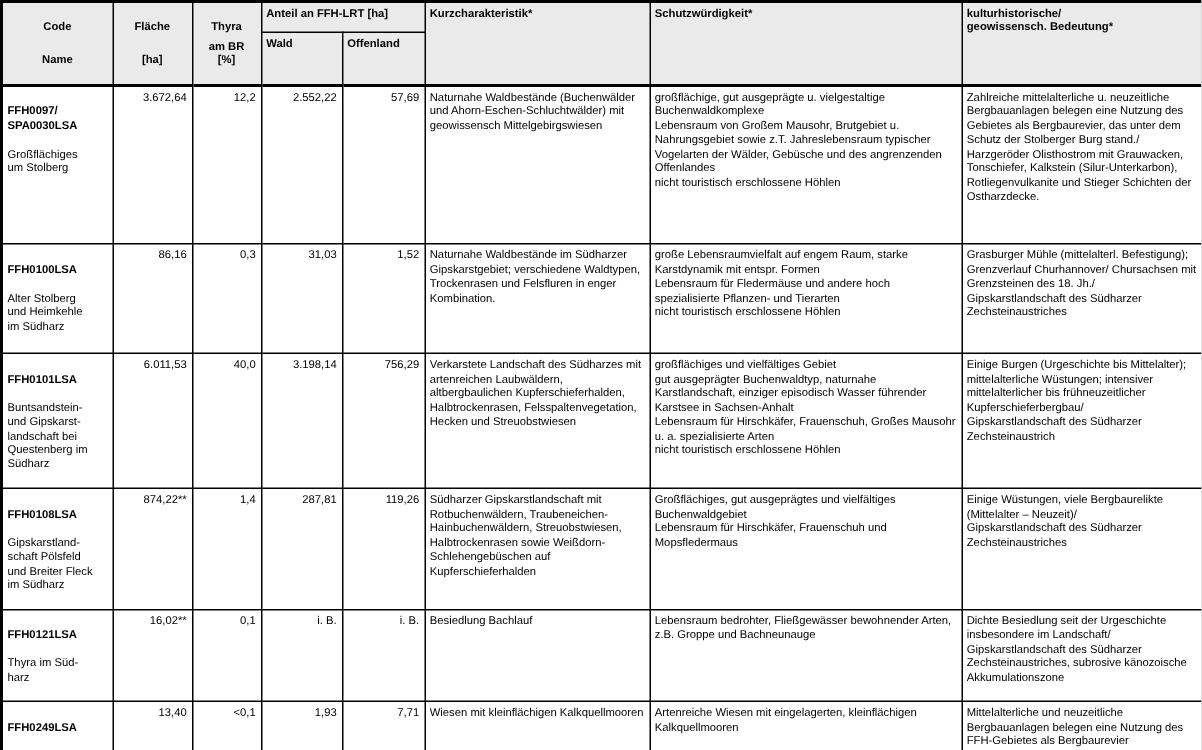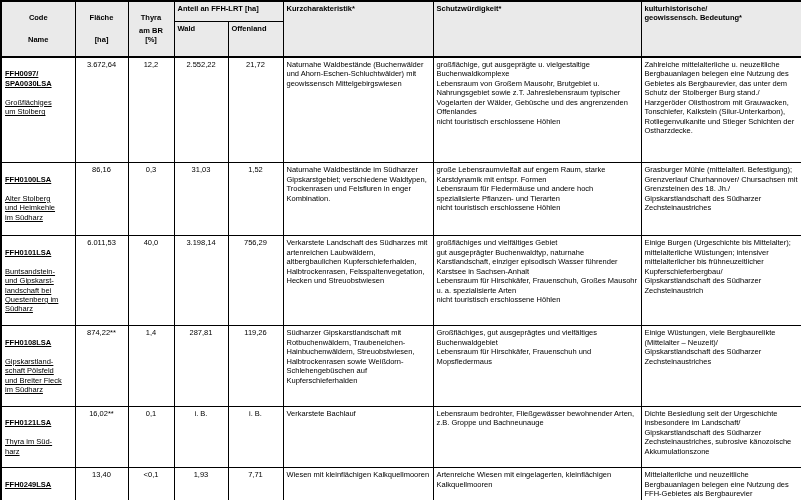--- a/index.html
+++ b/index.html
@@ -15,25 +15,25 @@
     border:1px solid #000;
     vertical-align:top;
     padding:2px 3px;
     white-space:pre-line;
     overflow:hidden;
   }
   tr.headA td, tr.headB td { font-weight:bold; background:#eaeaea; }
   tr.headA { height:13px; }
   tr.headB { height:25px; }
   tr.bodyfirst td { border-top:2px solid #000; }
-  td.num { text-align:center; padding-right:4px; }
+  td.num { text-align:right; padding-right:4px; }
   .hsplit { display:flex; flex-direction:column; justify-content:space-between; height:31px;text-align:center; }
   .hsplit span { white-space:pre-line; }
   td.group { text-align:left; vertical-align:top; }
-  .codecell span { display:block; white-space:pre-line;text-decoration:underline; }
+  .codecell span { display:block; white-space:pre-line; }
   .codecell .b { font-weight:bold; }
 </style>
 </head>
 <body>
 
 <div class="page">
 <table class="ffh">
   <colgroup>
     <col style="width:74px">
         <col style="width:53px">
@@ -79,21 +79,21 @@
     <tr class="bodyfirst" style="height:106px">
       <td class="codecell">
         <span class="b">FFH0097/
 SPA0030LSA</span>
         <span>Großflächiges
 um Stolberg</span>
       </td>
       <td class="num">3.672,64</td>
       <td class="num">12,2</td>
       <td class="num">2.552,22</td>
-      <td class="num">21,72</td>
+      <td class="num">57,69</td>
       <td>Naturnahe Waldbestände (Buchenwälder und Ahorn-Eschen-Schluchtwälder) mit geowissensch Mittelgebirgswiesen</td>
       <td>großflächige, gut ausgeprägte u. vielgestaltige Buchenwaldkomplexe
 Lebensraum von Großem Mausohr, Brutgebiet u. Nahrungsgebiet sowie z.T. Jahreslebensraum typischer Vogelarten der Wälder, Gebüsche und des angrenzenden Offenlandes
 nicht touristisch erschlossene Höhlen</td>
       <td>Zahlreiche mittelalterliche u. neuzeitliche Bergbauanlagen belegen eine Nutzung des Gebietes als Bergbaurevier, das unter dem Schutz der Stolberger Burg stand./
 Harzgeröder Olisthostrom mit Grauwacken, Tonschiefer, Kalkstein (Silur-Unterkarbon), Rotliegenvulkanite und Stieger Schichten der Ostharzdecke.</td>
     </tr>
 
     <tr style="height:73px">
       <td class="codecell">
@@ -158,21 +158,21 @@
     <tr style="height:54px">
       <td class="codecell">
         <span class="b">FFH0121LSA</span>
         <span>Thyra im Süd-
 harz</span>
       </td>
       <td class="num">16,02**</td>
       <td class="num">0,1</td>
       <td class="num">i. B.</td>
       <td class="num">i. B.</td>
-      <td>Verkarstete Bachlauf</td>
+      <td>Besiedlung Bachlauf</td>
       <td>Lebensraum bedrohter, Fließgewässer bewohnender Arten, z.B. Groppe und Bachneunauge</td>
       <td>Dichte Besiedlung seit der Urgeschichte insbesondere im Landschaft/
 Gipskarstlandschaft des Südharzer Zechsteinaustriches, subrosive känozoische Akkumulationszone</td>
     </tr>
 
     <tr style="height:38px">
       <td class="codecell">
         <span class="b">FFH0249LSA</span>
         <span>Haingrund und
 Organistenwiese

